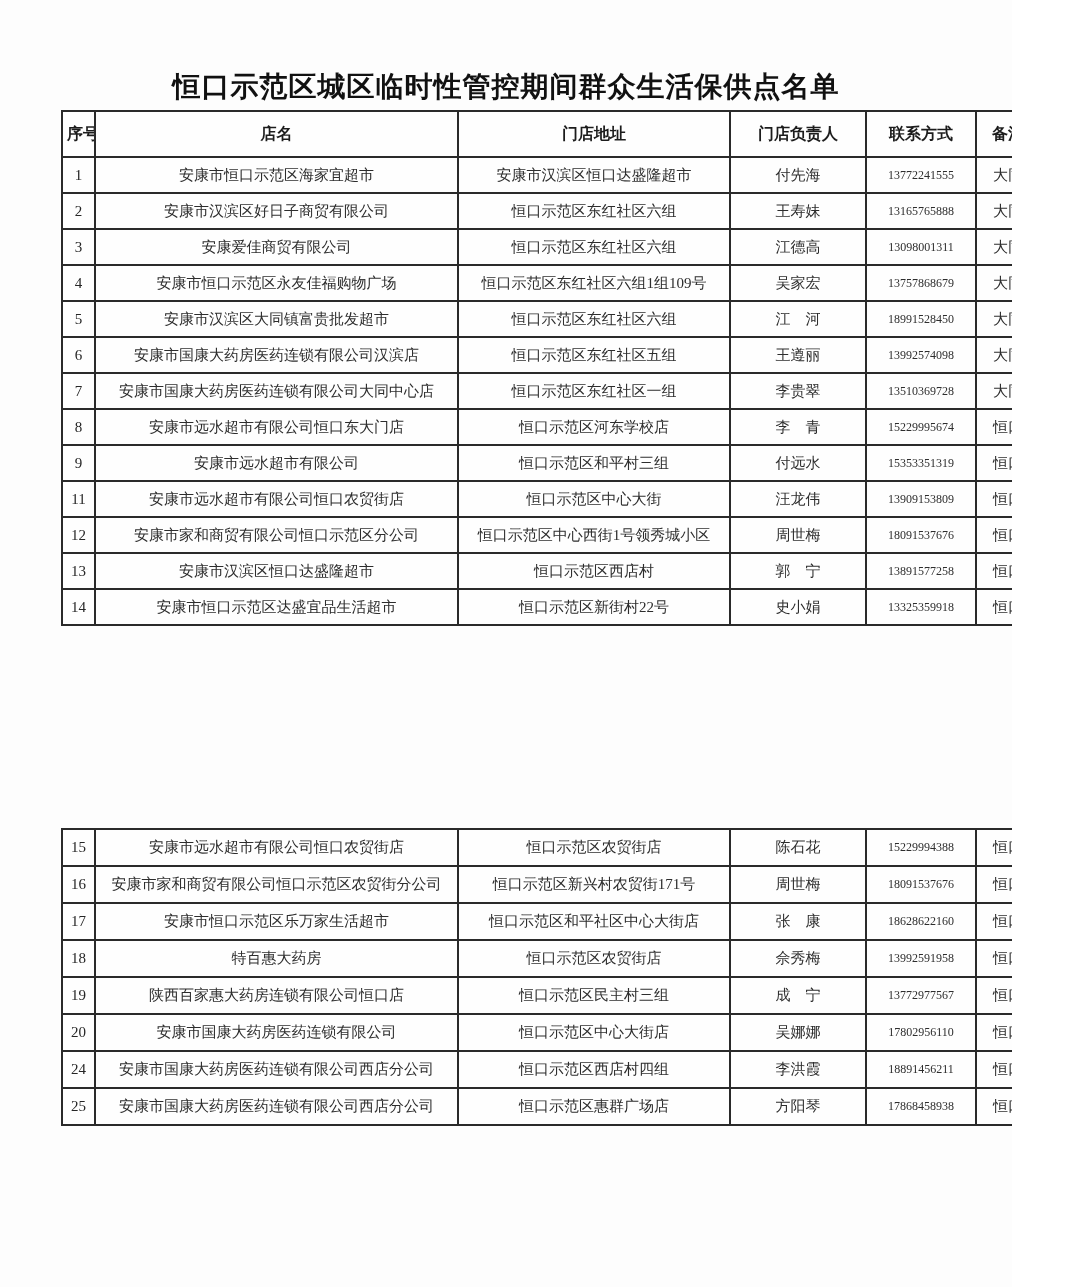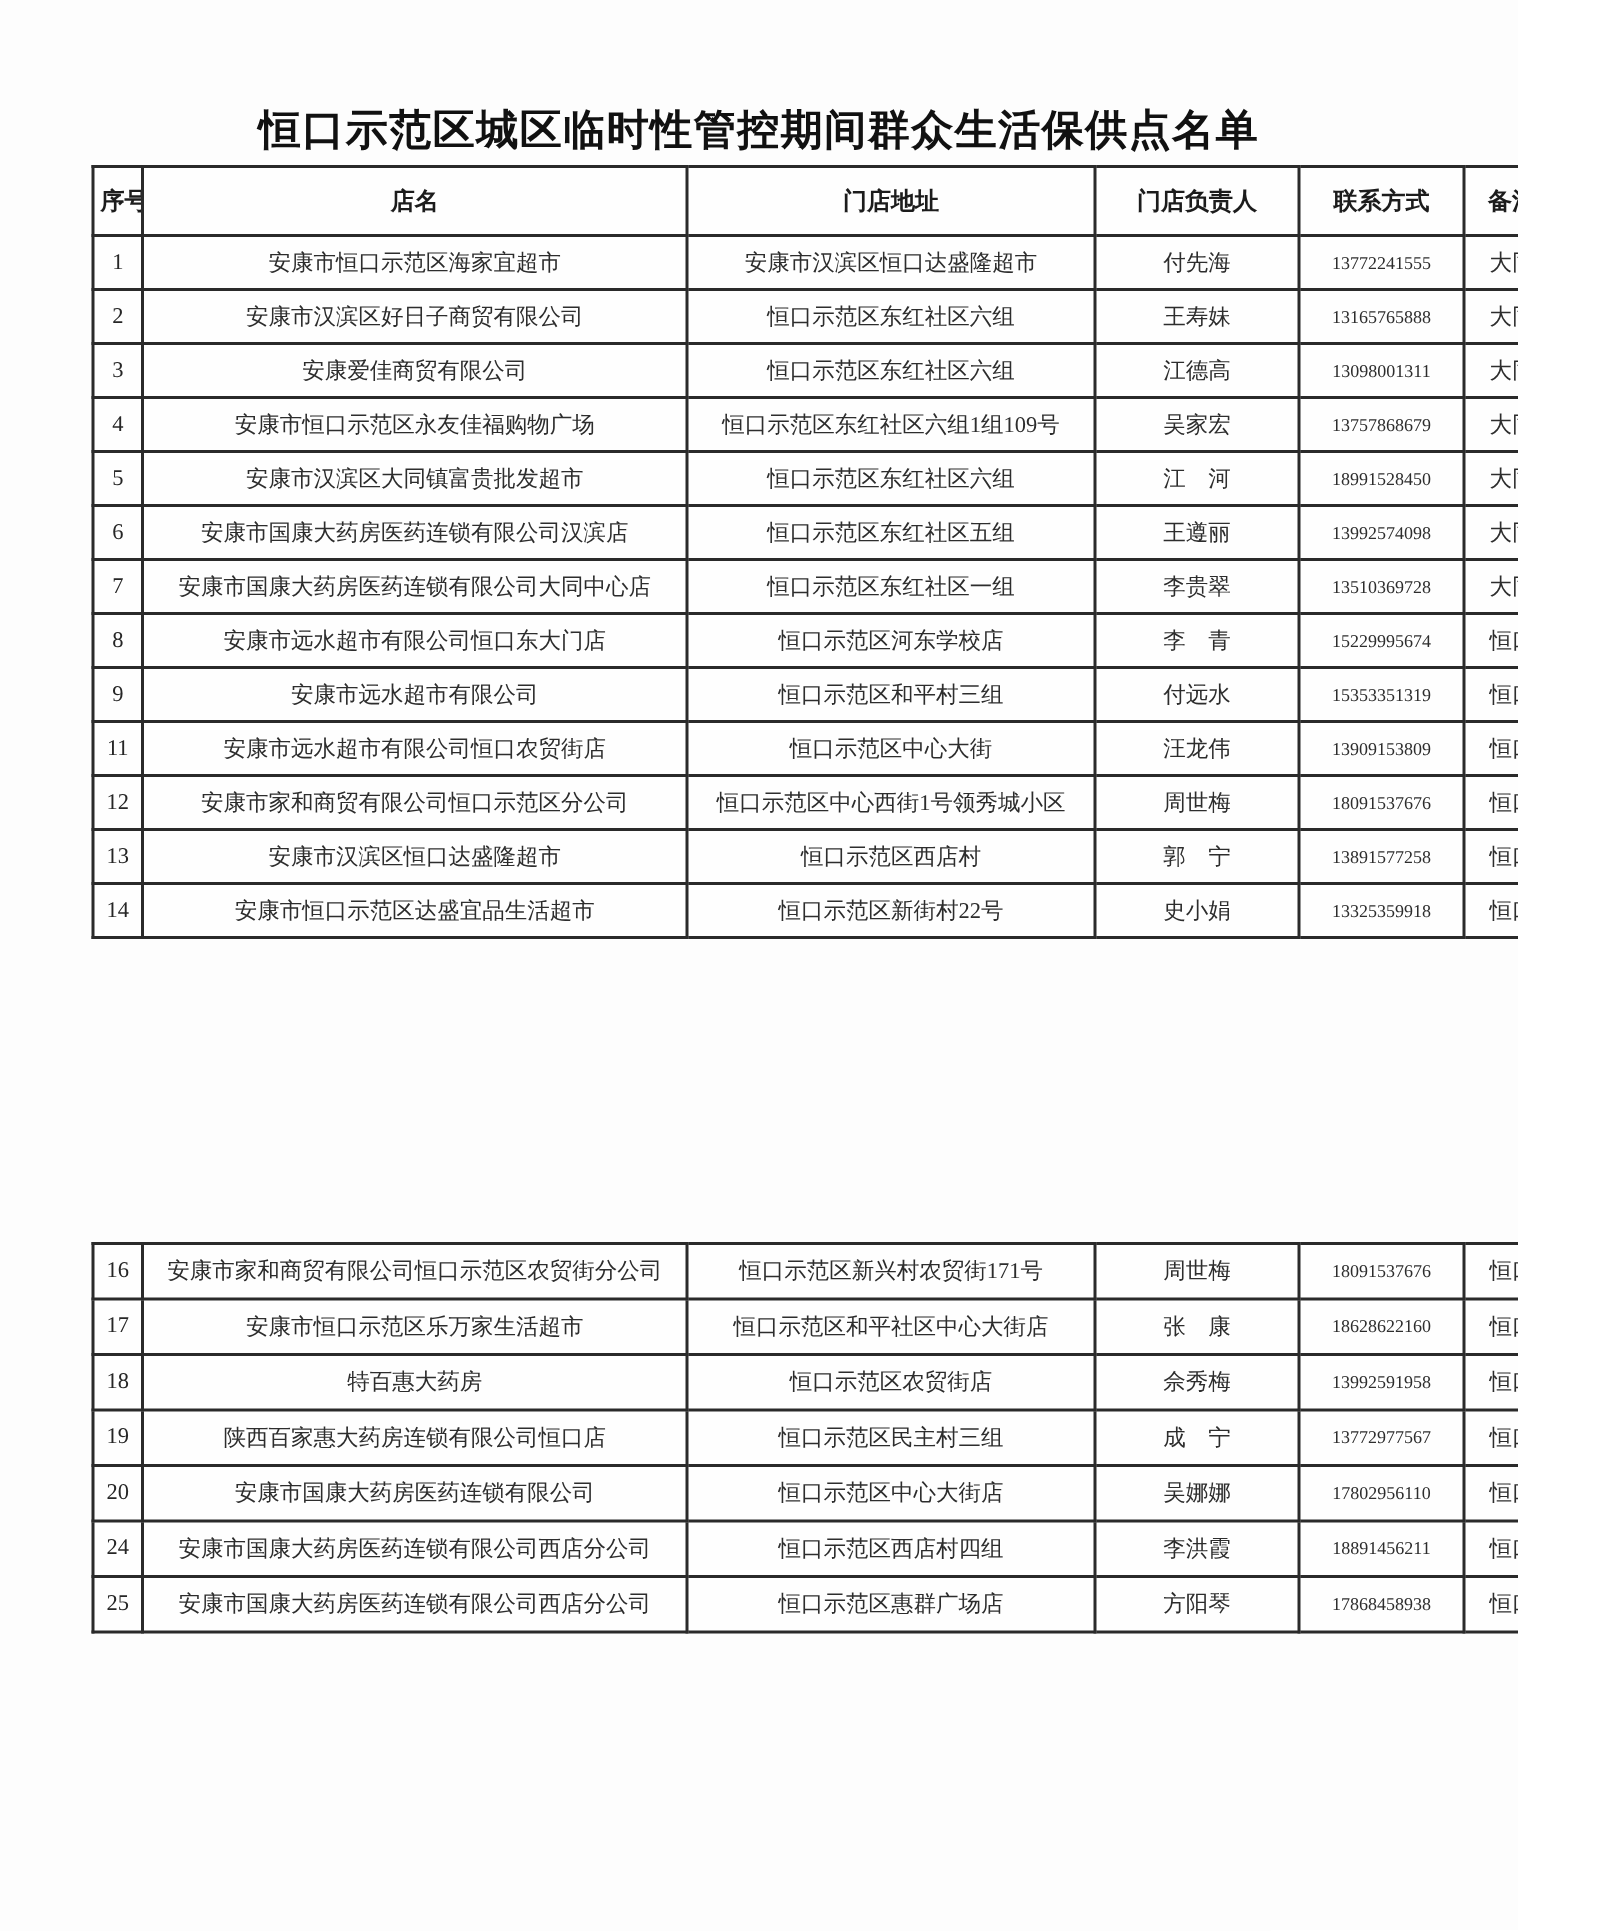--- a/index.html
+++ b/index.html
@@ -214,20 +214,28 @@
     <colgroup>
       <col class="c-no">
         <col class="c-name">
         <col class="c-address">
       <col class="c-manager">
         <col class="c-phone">
         <col class="c-note">
     </colgroup>
     <tbody id="tbody-page-2">
         <tr>
+          <td class="col-no">15</td>
+          <td class="col-name">安康市远水超市有限公司恒口农贸街店</td>
+          <td class="col-address">恒口示范区农贸街店</td>
+          <td class="col-manager">陈石花</td>
+          <td class="col-phone">15229994388</td>
+          <td class="col-note">恒口</td>
+        </tr>
+        <tr>
           <td class="col-no">16</td>
           <td class="col-name">安康市家和商贸有限公司恒口示范区农贸街分公司</td>
           <td class="col-address">恒口示范区新兴村农贸街171号</td>
           <td class="col-manager">周世梅</td>
           <td class="col-phone">18091537676</td>
           <td class="col-note">恒口</td>
         </tr>
         <tr>
           <td class="col-no">17</td>
           <td class="col-name">安康市恒口示范区乐万家生活超市</td>

